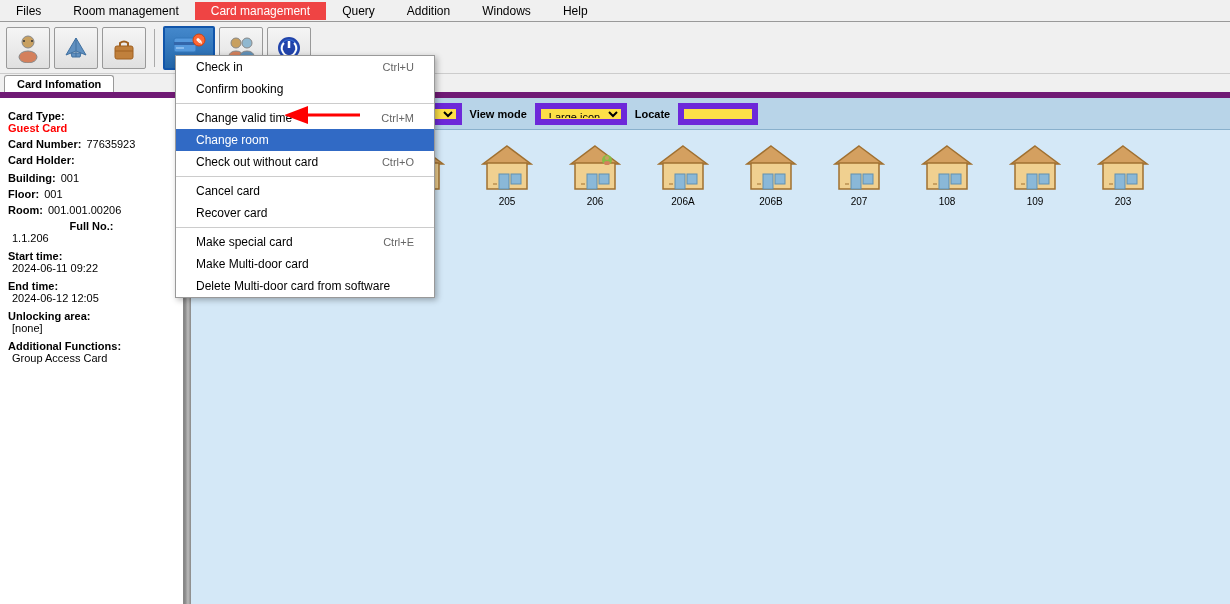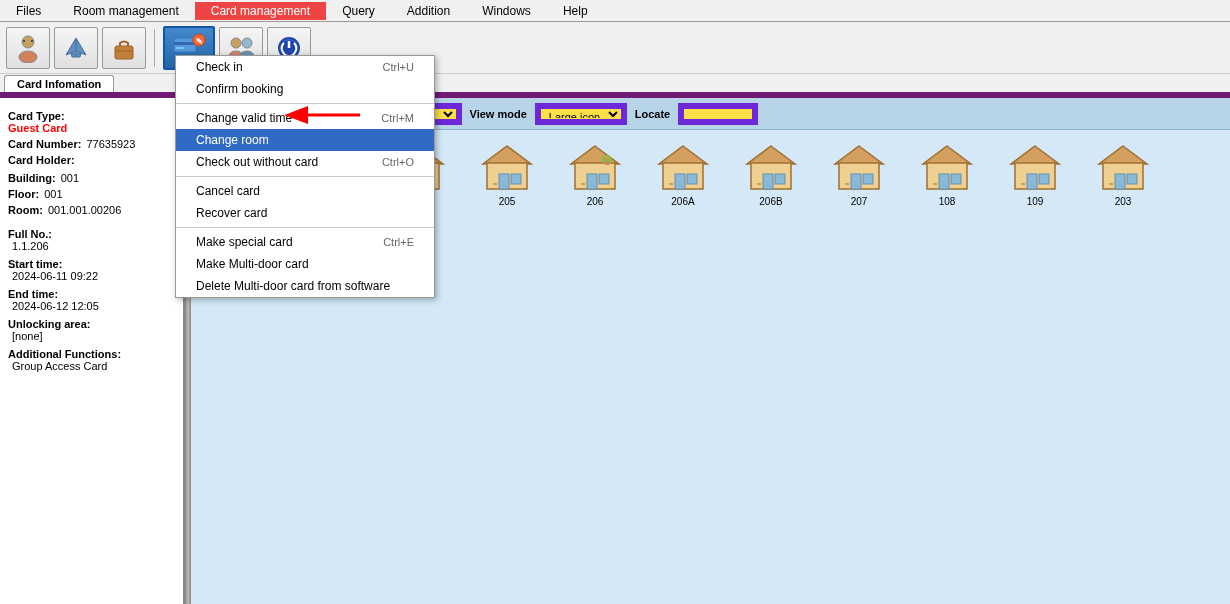--- a/index.html
+++ b/index.html
@@ -198,21 +198,21 @@
     <div style="margin-top:4px;">
       <span class="field-label">Floor:</span>
       <span class="field-value">001</span>
     </div>
 
     <div style="margin-top:4px;">
       <span class="field-label">Room:</span>
       <span class="field-value">001.001.00206</span>
     </div>
 
-    <div style="margin-top:12px;" class="field-label">Full No.:</div>
+    <div style="margin-top:4px;text-align:center;" class="field-label">Full No.:</div>
     <div class="field-value" style="margin-left:4px;">1.1.206</div>
 
     <div style="margin-top:6px;" class="field-label">Start time:</div>
     <div class="field-value" style="margin-left:4px;">2024-06-11 09:22</div>
 
     <div style="margin-top:6px;" class="field-label">End time:</div>
     <div class="field-value" style="margin-left:4px;">2024-06-12 12:05</div>
 
     <div style="margin-top:6px;" class="field-label">Unlocking area:</div>
     <div class="field-value" style="margin-left:4px;">[none]</div>

